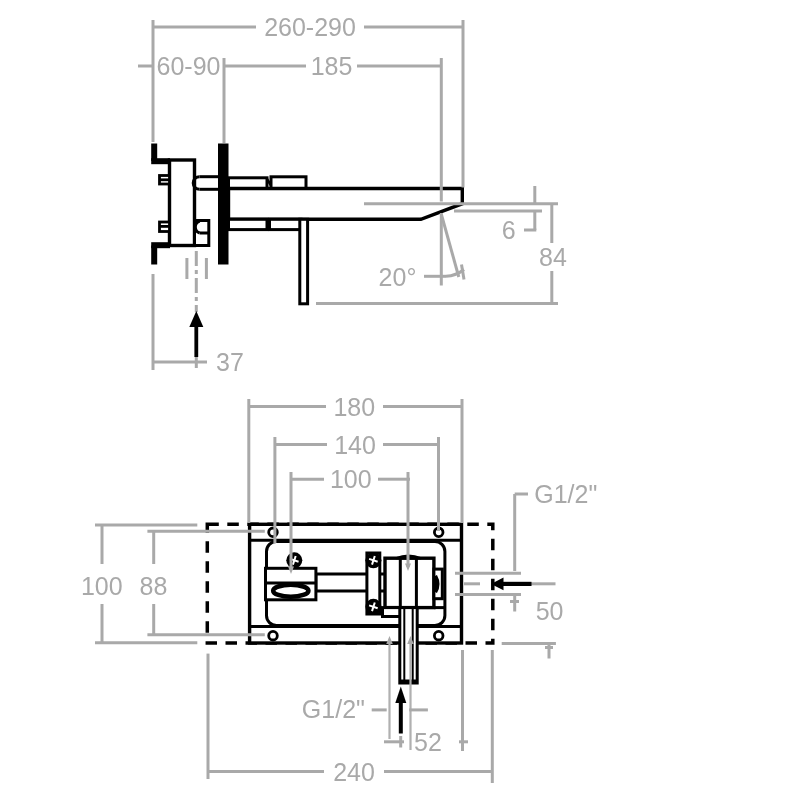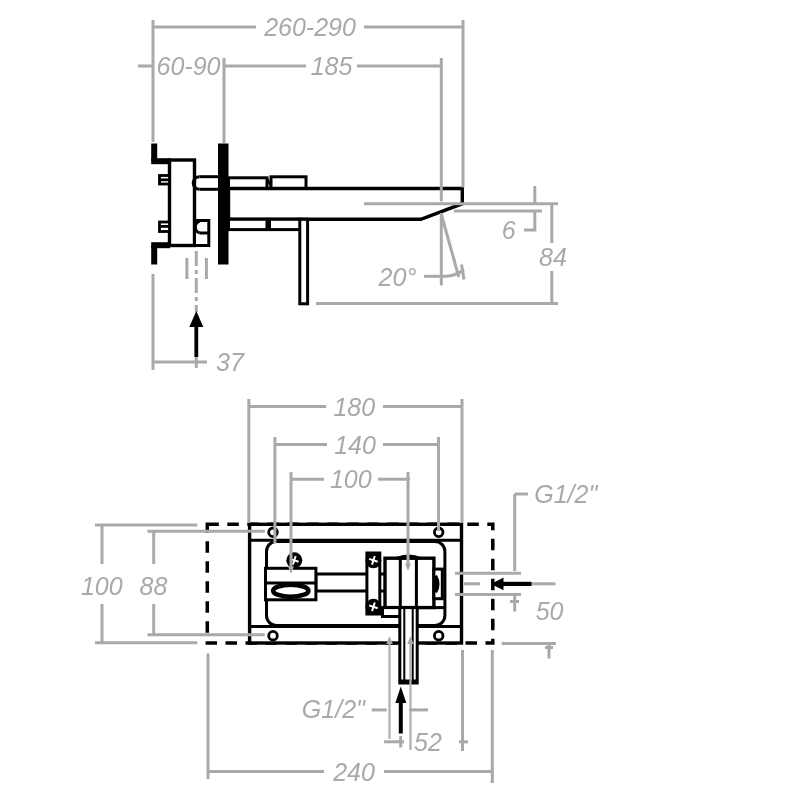--- a/index.html
+++ b/index.html
@@ -1,16 +1,16 @@
 <!DOCTYPE html>
 <html><head>
 <meta charset="utf-8">
 <style>
   html,body{margin:0;padding:0;background:#fff;}
-  #page{position:relative;width:664px;height:801px;background:#fff;overflow:hidden;font-style:italic;}
+  #page{position:relative;width:664px;height:801px;background:#fff;overflow:hidden;}
   svg text{font-family:"Liberation Sans",sans-serif;fill:#a9a9a9;}
 </style>
 </head>
 <body>
 <div id="page">
 <svg width="801" height="801" viewBox="0 0 801 801">
 
   <rect x="0" y="0" width="801" height="801" fill="#ffffff"></rect>
 
   <g stroke="#000" stroke-width="6" fill="none">

